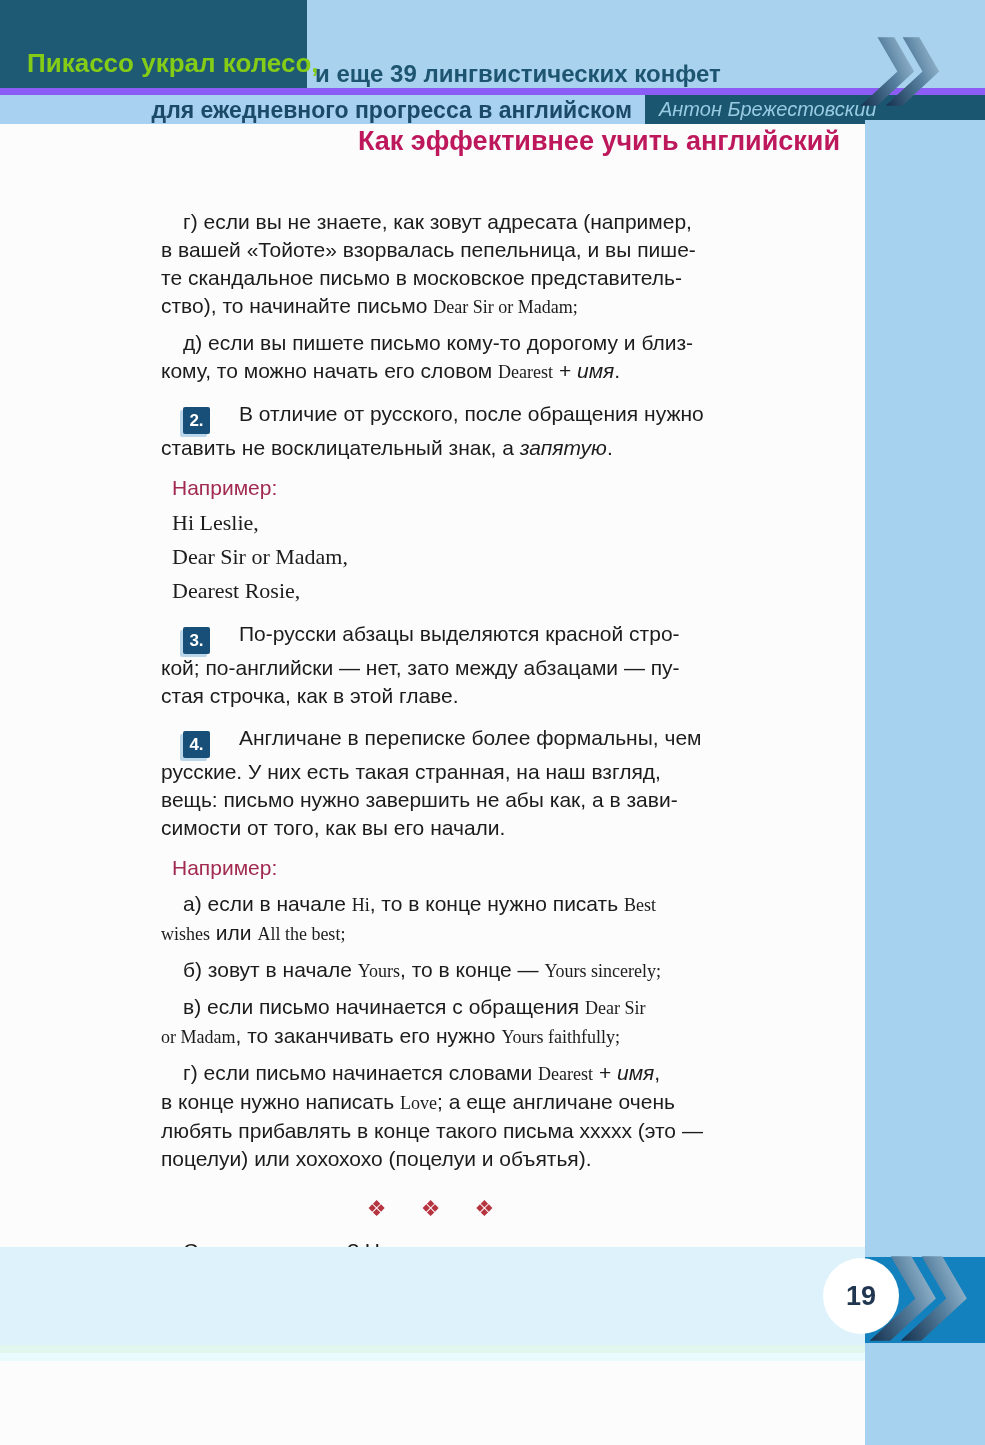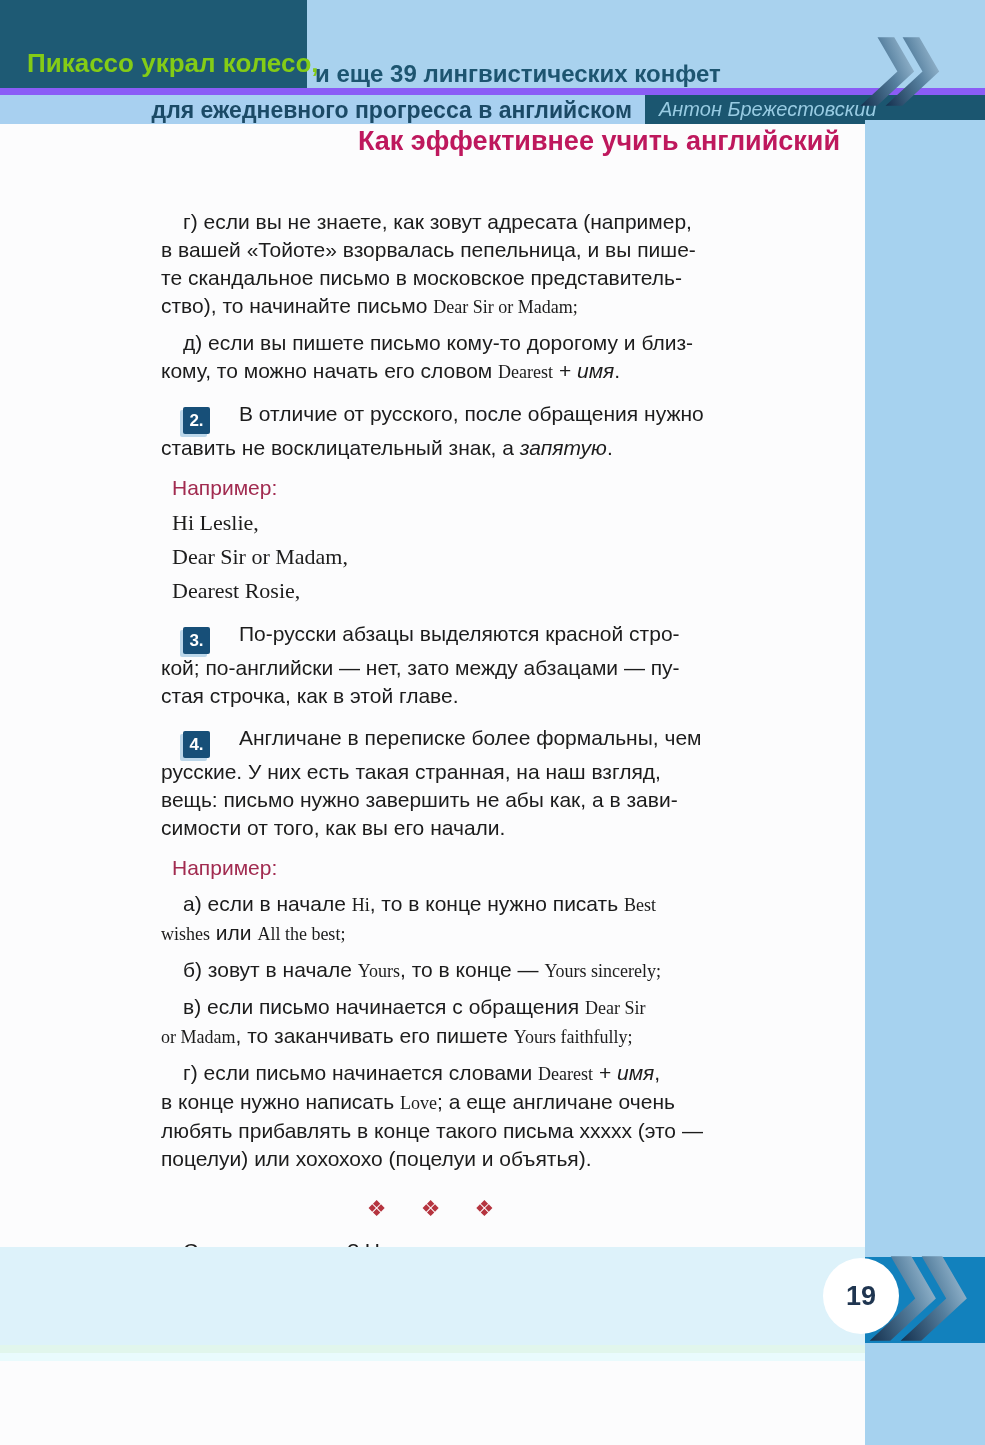--- a/index.html
+++ b/index.html
@@ -102,21 +102,21 @@
 стая строчка, как в этой главе.</span></div>
       <div class="blk numbered"><span class="badge">4.</span><span>Англичане в переписке более формальны, чем
 русские. У них есть такая странная, на наш взгляд,
 вещь: письмо нужно завершить не абы как, а в зави-
 симости от того, как вы его начали.</span></div>
       <div class="blk label"><span>Например:</span></div>
       <div class="blk para"><span>а) если в начале </span><span class="en">Hi</span><span>, то в конце нужно писать </span><span class="en">Best
 wishes</span><span> или </span><span class="en">All the best;</span></div>
       <div class="blk para"><span>б) зовут в начале </span><span class="en">Yours</span><span>, то в конце — </span><span class="en">Yours sincerely;</span></div>
       <div class="blk para"><span>в) если письмо начинается с обращения </span><span class="en">Dear Sir
-or Madam</span><span>, то заканчивать его пишете </span><span class="en">Yours faithfully;</span></div>
+or Madam</span><span>, то заканчивать его нужно </span><span class="en">Yours faithfully;</span></div>
       <div class="blk para"><span>г) если письмо начинается словами </span><span class="en">Dearest</span><span> + </span><span class="it">имя</span><span>,
 в конце нужно написать </span><span class="en">Love</span><span>; а еще англичане очень
 любять прибавлять в конце такого письма ххххх (это —
 поцелуи) или хохохохо (поцелуи и объятья).</span></div>
       <div class="blk ornament"><span>❖ ❖ ❖</span></div>
       <div class="blk para"><span>Странно, правда? Но англичане весьма упорно дер-
 жатся этих клише.</span></div>
     </div>
 
   <div class="foot-band"></div>

